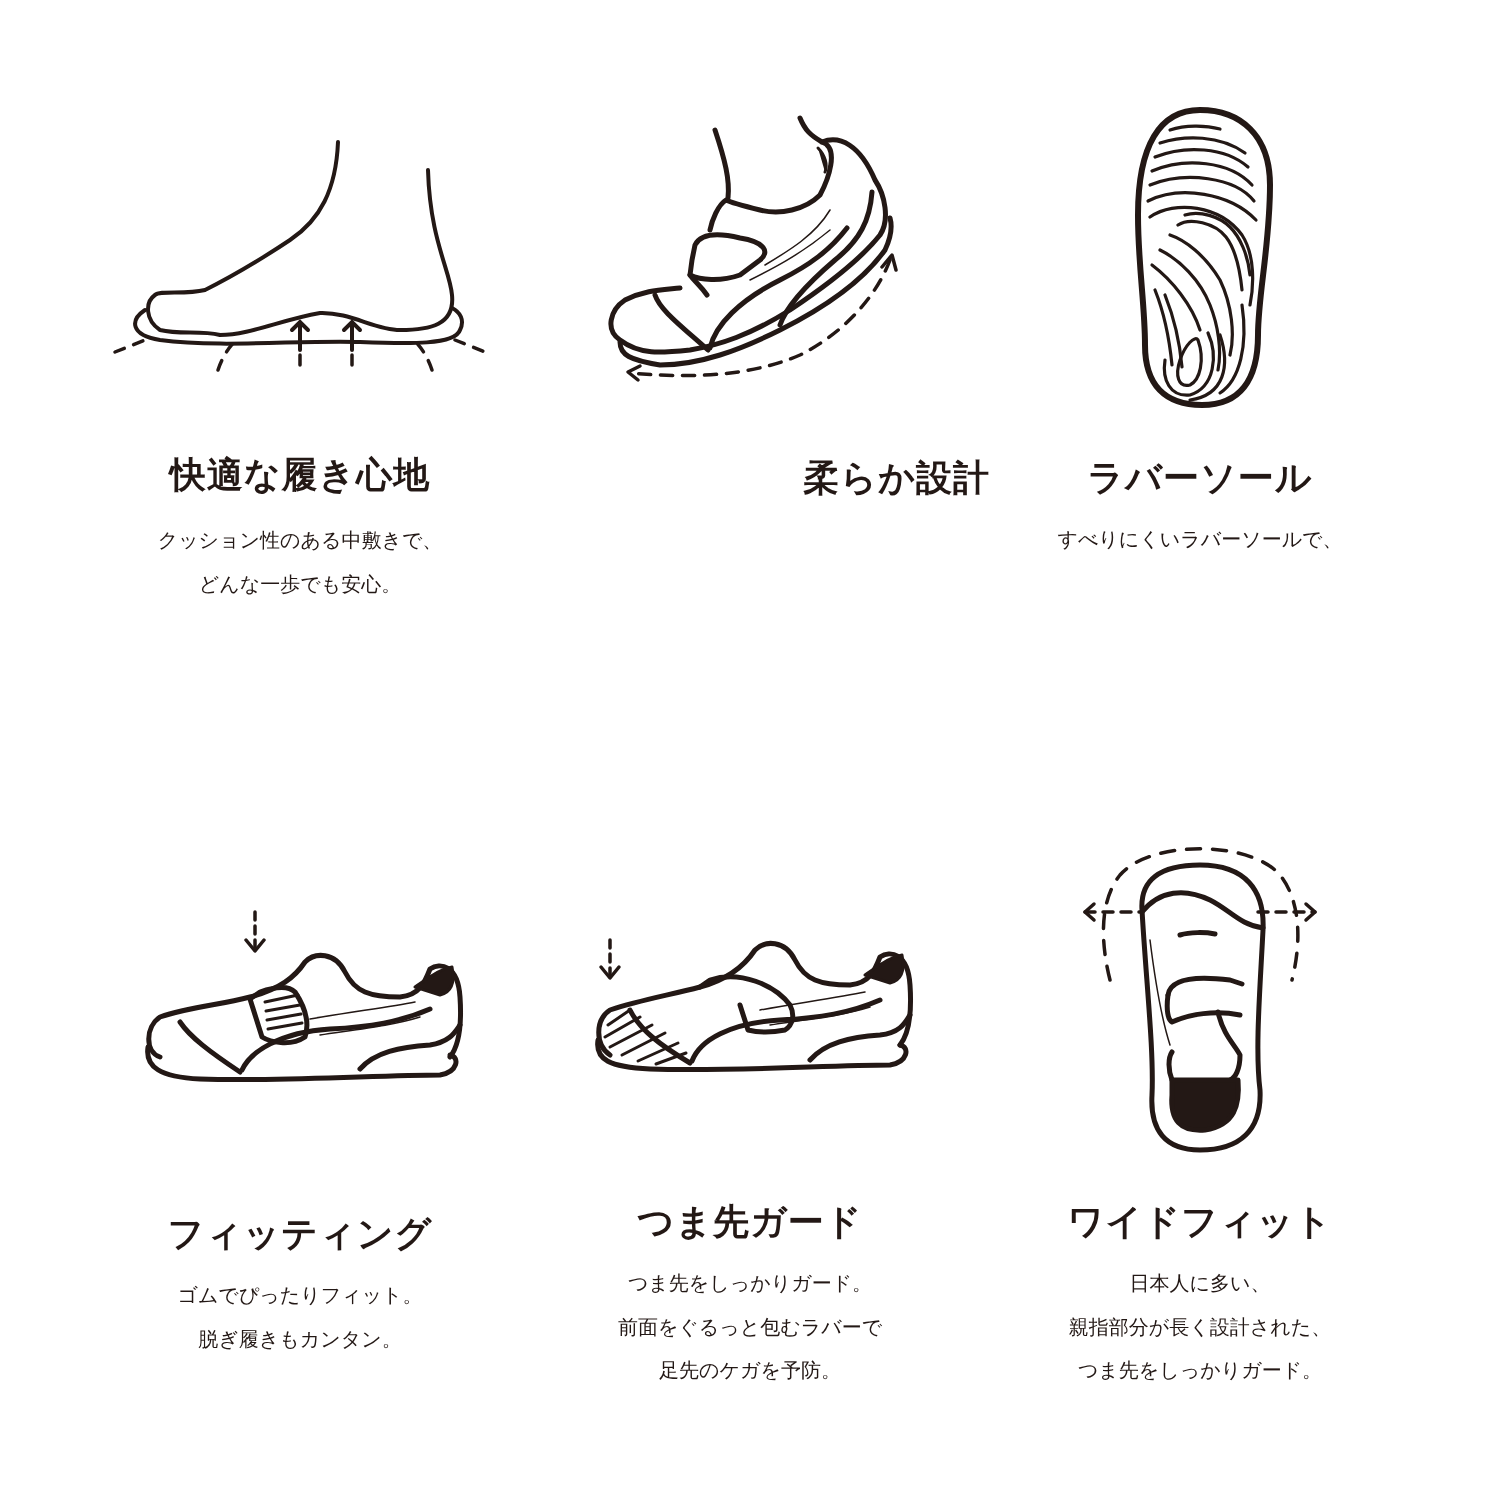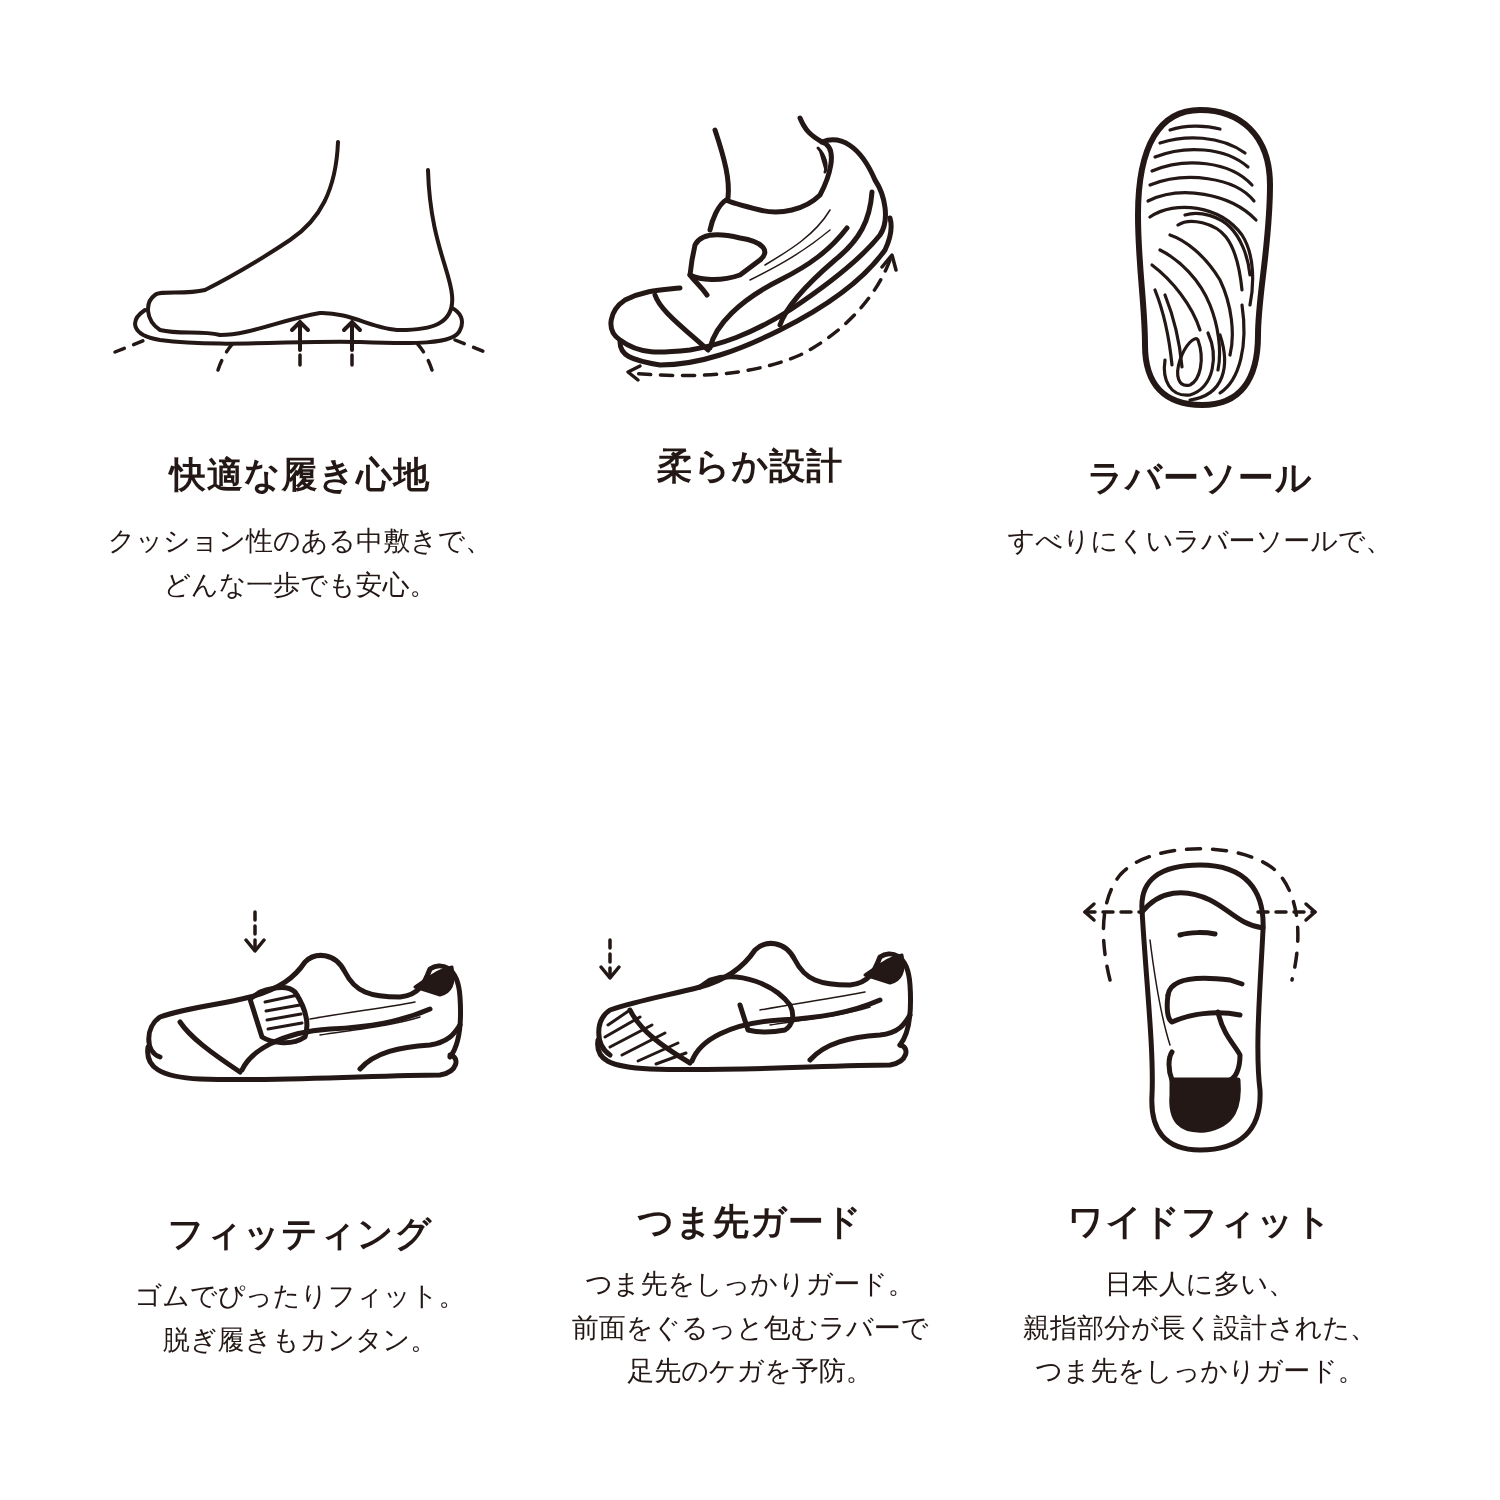--- a/index.html
+++ b/index.html
@@ -7,21 +7,21 @@
     body { position: relative; font-family: "DejaVu Sans", "Liberation Sans", sans-serif; color: #231815; }
     .feature { position: absolute; width: 480px; text-align: center; }
     .feature svg { display: block; position: absolute; }
     .title {
       position: absolute; left: 0; width: 100%;
       font-size: 36px; font-weight: bold; letter-spacing: 1px; color: #231815;
       line-height: 44px;
     }
     .desc {
       position: absolute; left: 0; width: 100%;
-      font-size: 27px; line-height: 43.5px; color: #231815; font-weight: normal;
+      font-size: 20px; line-height: 43.5px; color: #231815; font-weight: normal;
       white-space: nowrap;
     }
     .desc span { display: block; }
   </style>
 </head>
 <body>
 
 <div class="feature" style="left:60px; top:0; height:620px;">
   <svg style="left:40px; top:130px;" width="400" height="260" viewBox="0 0 400 260" fill="none" stroke="#231815" stroke-width="4" stroke-linecap="round">
     <path d="M238 12 C236 60 220 90 190 110 C160 130 135 145 105 160 C85 165 60 160 55 165 C45 172 45 190 60 200 C80 205 100 200 120 205 C150 205 180 190 220 183 C250 182 275 200 300 200 C330 200 355 195 352 165 C350 140 330 110 328 40"></path>
@@ -55,21 +55,21 @@
     <path d="M55 185 C60 200 80 215 108 240 M110 238 C115 215 140 190 180 170 C210 155 230 140 247 118 M180 215 C185 200 200 180 235 150 C260 130 270 110 272 82"></path>
     <path d="M150 170 C170 160 200 145 230 120" stroke-width="1.5"></path>
     <path d="M165 155 C190 140 215 125 230 100" stroke-width="1.5"></path>
     <path d="M218 38 C225 45 228 55 225 62" fill="#231815" stroke-width="3"></path>
     <g stroke-dasharray="12 10" stroke-width="3.5">
       <path d="M290 150 C275 190 240 225 200 245 C160 262 110 270 30 263"></path>
     </g>
     <path d="M282 157 L292 145 L296 160" stroke-width="3.5"></path>
     <path d="M40 256 L28 262 L38 270" stroke-width="3.5"></path>
   </svg>
-  <div class="title" style="top:444px;">柔らか設計</div>
+  <div class="title" style="top:456px;text-align:right;">柔らか設計</div>
 </div>
 
 <div class="feature" style="left:960px; top:0; height:620px;">
   <svg style="left:170px; top:105px;" width="145" height="305" viewBox="0 0 145 305" fill="none" stroke="#231815" stroke-linecap="round">
     <path d="M70 5 C110 5 140 30 140 80 C140 140 128 190 128 230 C128 275 110 300 72 300 C35 300 15 280 15 240 C15 200 8 160 8 110 C8 40 30 5 70 5 Z" stroke-width="6"></path>
     <g stroke-width="3.2">
       <path d="M40 25 C55 20 75 20 90 24"></path>
       <path d="M30 38 C55 30 90 30 115 48"></path>
       <path d="M25 52 C55 40 95 42 118 62"></path>
       <path d="M22 66 C55 52 100 56 122 80"></path>
@@ -83,21 +83,21 @@
       <path d="M22 160 C42 175 62 200 70 225"></path>
       <path d="M25 185 C35 210 40 240 42 260"></path>
       <path d="M35 190 C45 215 50 240 52 262"></path>
       <path d="M68 235 C75 255 70 275 60 280 C48 283 45 270 50 255 C55 240 65 230 68 235"></path>
       <path d="M78 228 C88 250 85 282 60 290 C40 292 32 275 35 255"></path>
       <path d="M90 230 C100 260 95 290 60 295"></path>
       <path d="M112 200 C118 240 110 275 90 288"></path>
     </g>
   </svg>
   <div class="title" style="top:456px;">ラバーソール</div>
-  <div class="desc" style="top:519px;">
+  <div class="desc" style="top:519px;font-family:Liberation Mono, monospace;">
     <span>すべりにくいラバーソールで、</span>
   </div>
 </div>
 
 <div class="feature" style="left:60px; top:12px; height:1400px;">
   <svg style="left:80px; top:895px;" width="330" height="180" viewBox="0 0 330 180" fill="none" stroke="#231815" stroke-width="5" stroke-linecap="round" stroke-linejoin="round">
     <path d="M115 5 L115 40" stroke-dasharray="8 6" stroke-width="3.5"></path>
     <path d="M106 33 L115 44 L124 33" stroke-width="3.5"></path>
     <path d="M20 150 C5 145 5 120 20 110 C50 100 80 98 110 90 C140 82 155 70 165 55 C175 45 195 45 205 65 C215 85 230 90 260 90 C280 88 285 75 290 62 C300 55 318 58 320 90 C322 120 318 140 310 150"></path>
     <path d="M8 140 C5 160 20 170 60 172 C140 175 240 168 300 168 C318 165 320 150 310 148"></path>

